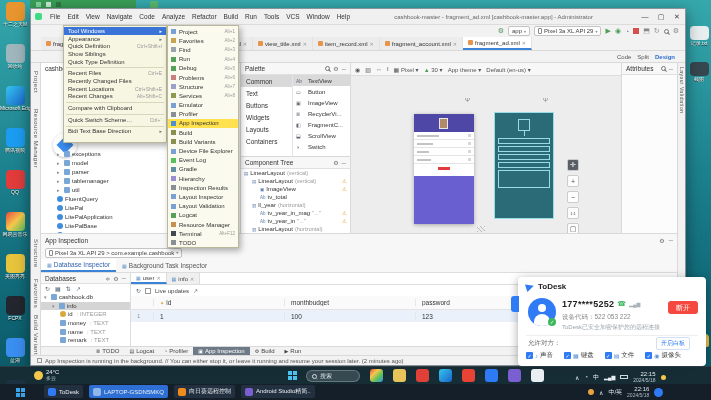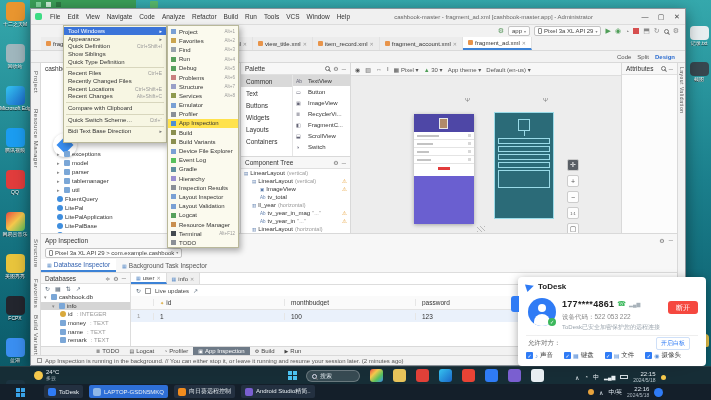--- a/index.html
+++ b/index.html
@@ -983,21 +983,21 @@
     <div style="display:flex;align-items:center;gap:4px;padding:5px 8px 3px 8px;">
       <span class="tri"></span>
       <span style="font-size:8px;font-weight:bold;color:#222;">ToDesk</span>
     </div>
     <div class="abs" style="left:10px;top:21px;width:28px;height:28px;border-radius:50%;background:#2f7bf5;overflow:hidden;">
       <i class="abs" style="left:10px;top:6px;width:8px;height:8px;background:#fff;border-radius:50%;"></i>
       <i class="abs" style="left:6px;top:16px;width:16px;height:12px;background:#fff;border-radius:8px 8px 0 0;"></i>
     </div>
     <span class="abs" style="left:30px;top:41px;width:8px;height:8px;background:#3cb85c;border-radius:50%;color:#fff;font-size:5px;text-align:center;line-height:8px;">✓</span>
     <div class="abs" style="left:44px;top:22px;display:flex;align-items:center;gap:3px;">
-      <span style="font-size:9px;font-weight:bold;color:#222;letter-spacing:.3px;">177****4861</span>
+      <span style="font-size:9px;font-weight:bold;color:#222;letter-spacing:.3px;">177****5252</span>
       <span style="color:#3cb85c;font-size:7px;">☎</span>
       <span style="color:#a8b2ba;font-size:5px;">▂▄▆</span>
     </div>
     <div class="abs" style="left:44px;top:36px;font-size:6.5px;color:#888;">设备代码：522 053 222</div>
     <div class="abs" style="left:44px;top:46px;font-size:6px;color:#9aa4ad;">ToDesk已安全加密保护您的远程连接</div>
     <div class="abs" style="left:150px;top:24px;width:30px;height:13px;background:#f5483f;border-radius:3px;color:#fff;font-size:7px;display:flex;align-items:center;justify-content:center;">断开</div>
     <div class="abs" style="left:8px;top:58px;width:172px;border-top:1px solid #eee;"></div>
     <div class="abs" style="left:10px;top:62px;font-size:6.5px;color:#666;">允许对方：</div>
     <div class="abs" style="left:138px;top:60px;padding:1px 4px;border:1px solid #cfe0f8;border-radius:2px;color:#2f7bf5;font-size:6px;">开启白板</div>
     <div class="abs" style="left:8px;top:74px;display:flex;gap:11px;">

